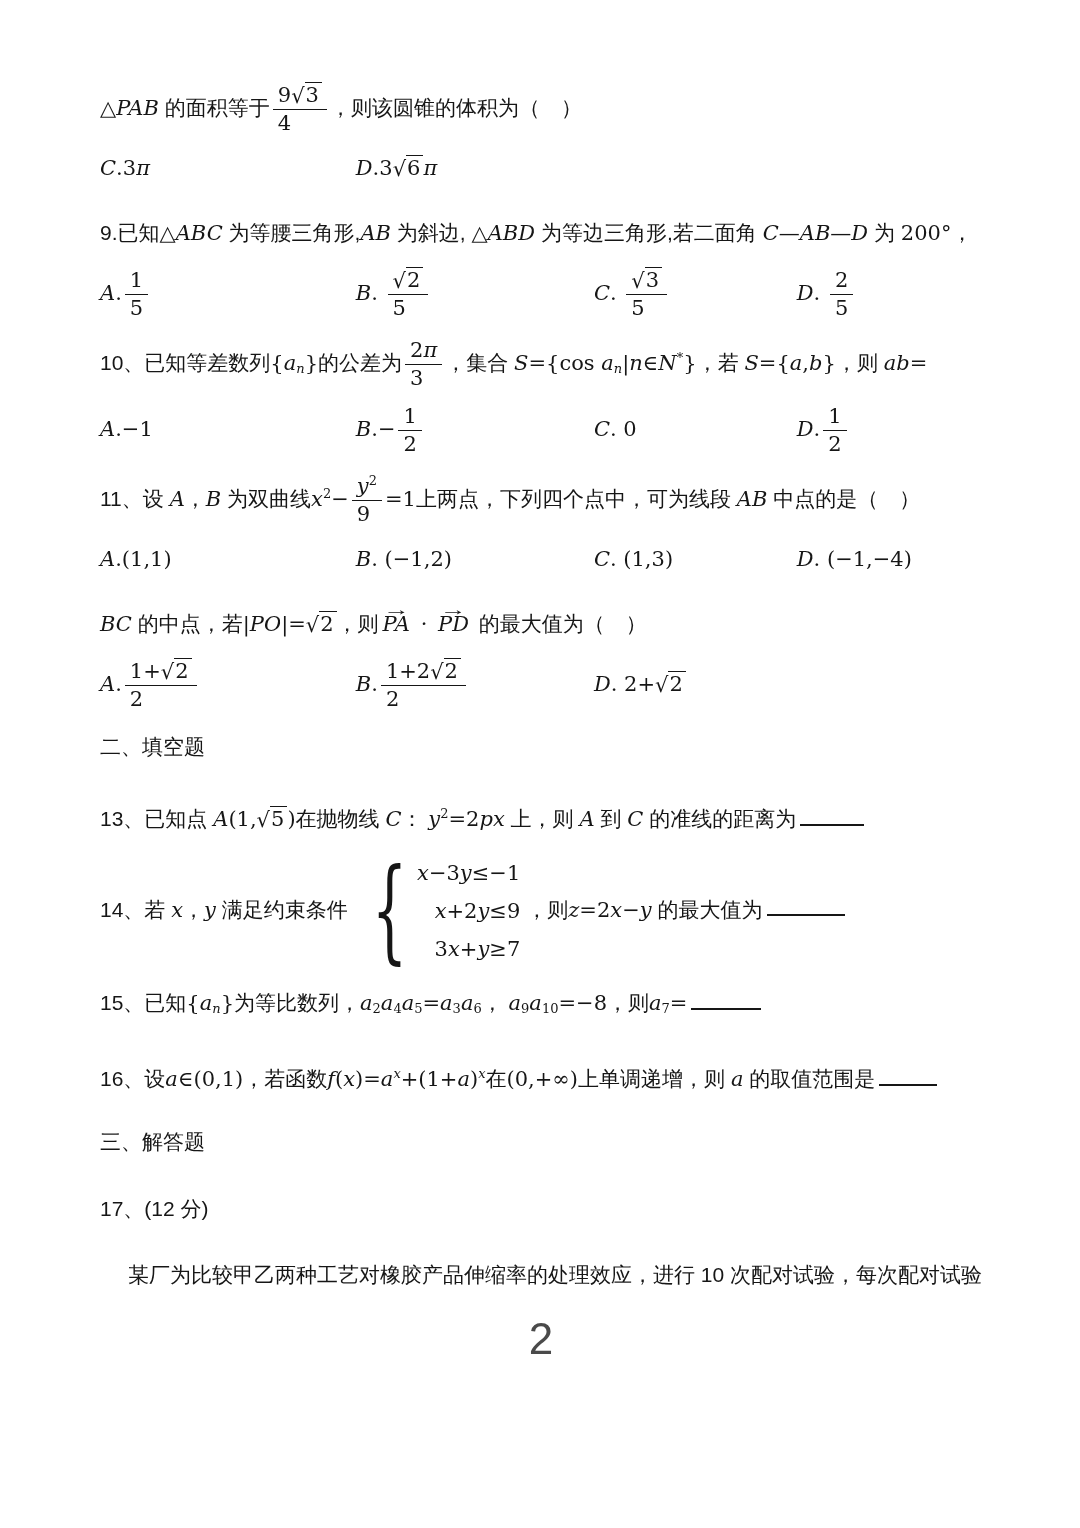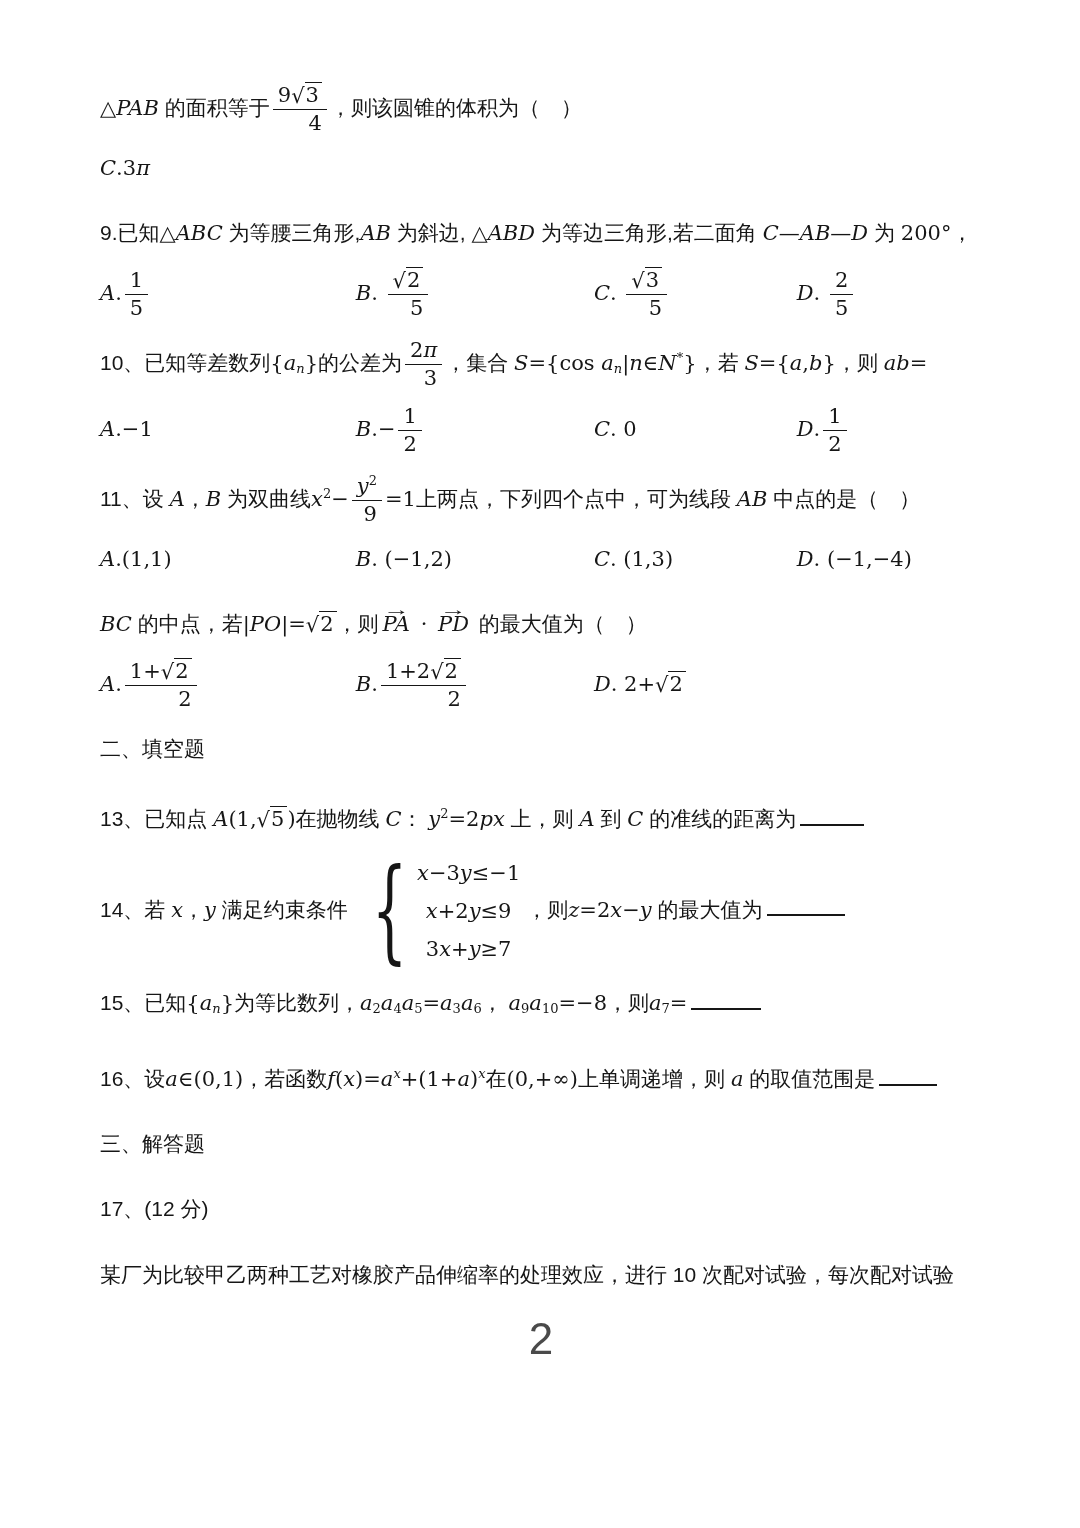--- a/index.html
+++ b/index.html
@@ -10,44 +10,44 @@
     margin: 0 auto;
     padding: 78px 98px 20px 100px;
     font-family: "Liberation Sans", "DejaVu Sans", sans-serif;
     font-size: 21px;
     color: #161616;
     background: #ffffff;
     position: relative;
   }
   .q { margin-bottom: 5px; }
   .qline { line-height: 60px; }
-  .section-heading { line-height: 60px; margin-bottom: 5px; }
-  .paragraph { line-height: 60px; margin-top: 6px; }
+  .section-heading { line-height: 60px; margin-bottom: 5px; font-family: Liberation Mono, monospace; }
+  .paragraph { line-height: 60px; margin-top: 6px; text-align: right; }
 
   
   .mm, .frac, .sqrt { font-family: "DejaVu Serif", "Liberation Serif", serif; }
   .mi { font-family: "DejaVu Serif", "Liberation Serif", serif; font-style: italic; }
   .msup, .msub { font-family: "DejaVu Serif", "Liberation Serif", serif; font-style: normal; }
   .msup { font-size: 0.62em; vertical-align: 0.6em; }
   .msub { font-size: 0.62em; vertical-align: -0.25em; }
 
-  .frac { display: inline-block; vertical-align: middle; text-align: right; margin: 0 3px; line-height: 1.2; }
+  .frac { display: inline-block; vertical-align: middle; text-align: left; margin: 0 3px; line-height: 1.2; }
   .fn { display: block; border-bottom: 1.5px solid #161616; padding: 0 5px 1px; }
   .fd { display: block; padding: 1px 5px 0; }
 
   .sqrt { display: inline-block; white-space: nowrap; }
   .rsign { display: inline-block; transform: translateY(1px); }
   .rad { display: inline-block; border-top: 1.5px solid #161616; padding: 0 3px 0 1px; line-height: 1.15; }
 
   .vec { display: inline-block; position: relative; margin: 0 4px; }
   .vecarrow { position: absolute; left: 0; right: 0; top: -0.85em; font-size: 0.75em; text-align: center; transform: scaleX(1.7); font-style: normal; }
 
   .cases { display: inline-flex; align-items: center; vertical-align: middle; margin: 0 6px; }
   .brace { font-size: 112px; line-height: 0.82; font-weight: 300; transform: scaleX(0.5); margin-right: -8px; }
-  .crows { display: inline-flex; flex-direction: column; text-align: center; }
+  .crows { display: inline-flex; flex-direction: column; text-align: right; }
   .crow { line-height: 37px; }
 
   .blank { display: inline-block; width: 70px; border-bottom: 2px solid #161616; margin-left: 4px; }
 
   .opts { display: grid; grid-template-columns: 29% 27% 23% 21%; line-height: 60px; }
   .opt { white-space: nowrap; }
 
   .pagenum {
     text-align: center;
     font-size: 44px;
@@ -59,20 +59,21 @@
 </style>
 </head>
 <body>
 
 <div class="page">
   <div id="content">
       <div class="q">
         <div class="qline"><span class="mm">△</span><span class="mi">PAB</span> 的面积等于<span class="frac"><span class="fn">9<span class="sqrt"><span class="rsign">√</span><span class="rad">3</span></span></span><span class="fd">4</span></span>，则该圆锥的体积为（　）</div>
         <div class="opts">
           <div class="opt"><span class="mi">C</span><span class="mm">.3</span><span class="mi">π</span></div>
+          <div class="opt"><span class="mi">D</span><span class="mm">.3</span><span class="sqrt"><span class="rsign">√</span><span class="rad">6</span></span><span class="mi">π</span></div>
         </div>
       </div>
       <div class="q">
         <div class="qline">9.已知<span class="mm">△</span><span class="mi">ABC</span> 为等腰三角形,<span class="mi">AB</span> 为斜边, <span class="mm">△</span><span class="mi">ABD</span> 为等边三角形,若二面角 <span class="mi">C</span><span class="mm">—</span><span class="mi">AB</span><span class="mm">—</span><span class="mi">D</span> 为 <span class="mm">200°</span>，</div>
         <div class="opts">
           <div class="opt"><span class="mi">A</span><span class="mm">.</span><span class="frac"><span class="fn">1</span><span class="fd">5</span></span></div>
           <div class="opt"><span class="mi">B</span><span class="mm">.  </span><span class="frac"><span class="fn"><span class="sqrt"><span class="rsign">√</span><span class="rad">2</span></span></span><span class="fd">5</span></span></div>
           <div class="opt"><span class="mi">C</span><span class="mm">.  </span><span class="frac"><span class="fn"><span class="sqrt"><span class="rsign">√</span><span class="rad">3</span></span></span><span class="fd">5</span></span></div>
           <div class="opt"><span class="mi">D</span><span class="mm">.  </span><span class="frac"><span class="fn">2</span><span class="fd">5</span></span></div>
         </div>

